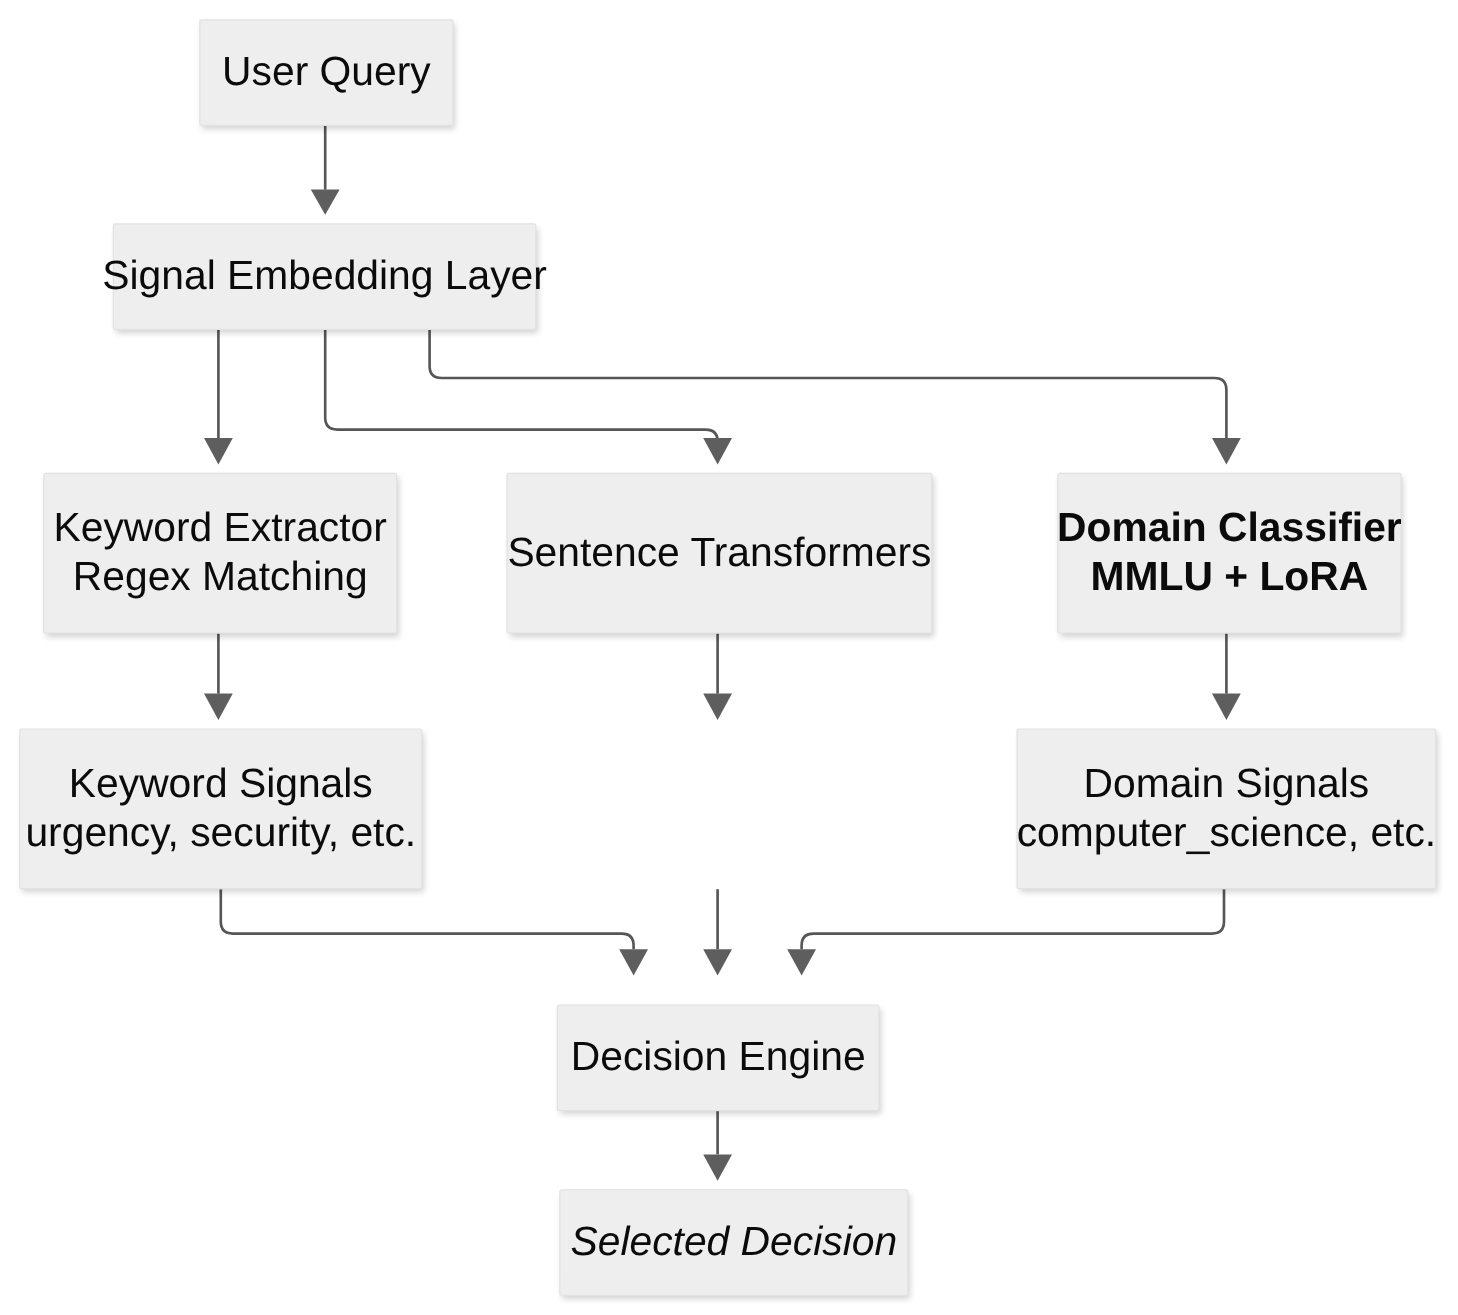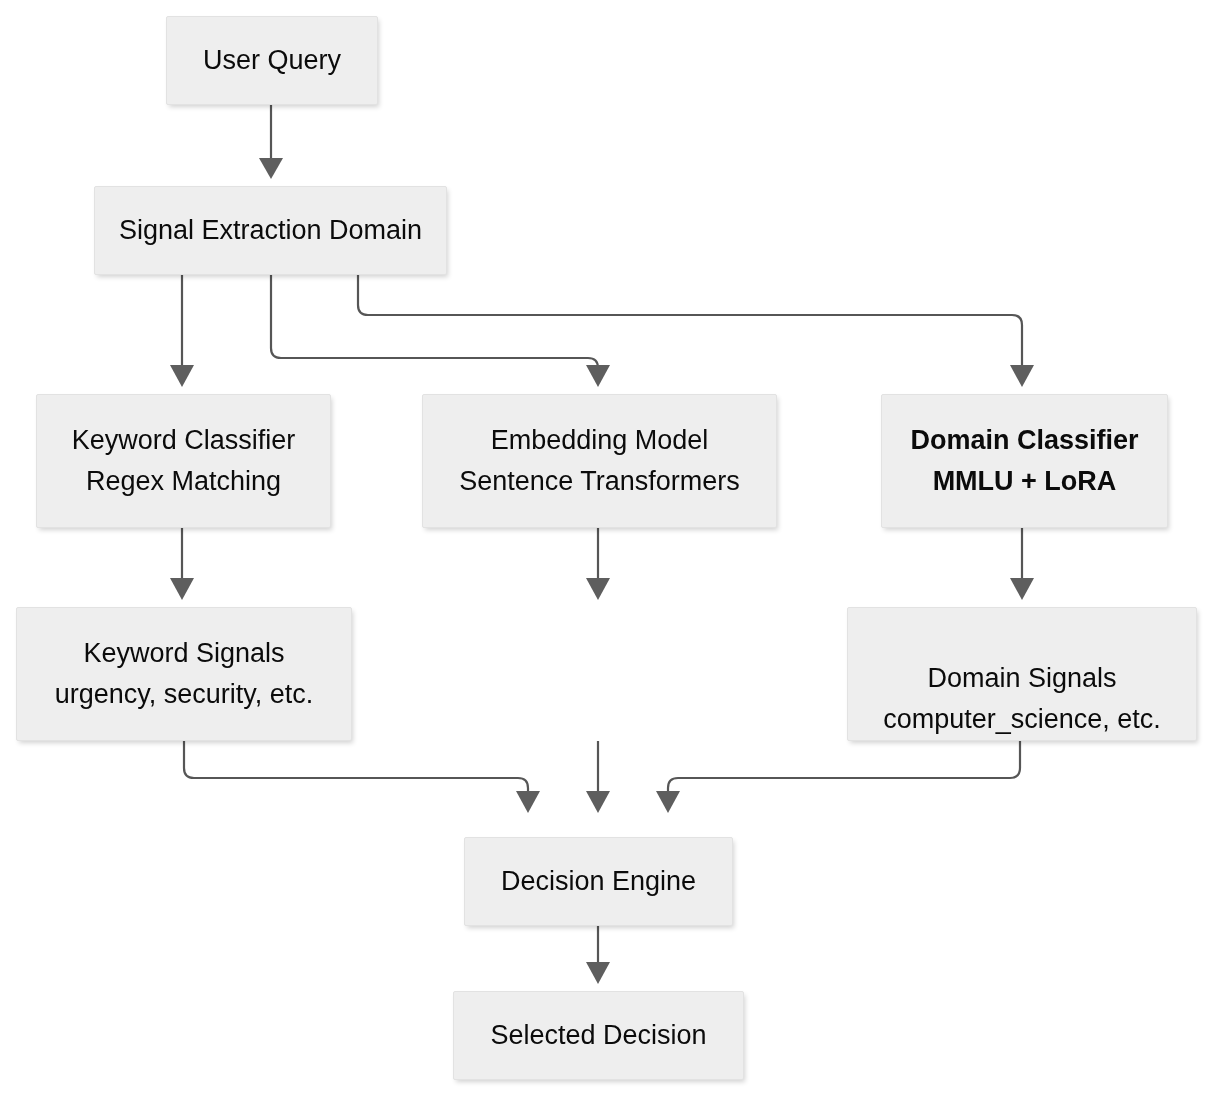--- a/index.html
+++ b/index.html
@@ -44,21 +44,21 @@
     background: #eeeeee;
     border: 1px solid #e2e2e2;
     border-radius: 2px;
     box-shadow: 2px 3px 5px -1px rgba(0,0,0,0.18);
     display: flex;
     flex-direction: column;
     align-items: center;
     justify-content: center;
     text-align: center;
     color: #0b0b0b;
-    font-size: 27px;
+    font-size: 34px;
     line-height: 41px;
     z-index: 2;
     user-select: none;
   }
   .node .line1,
   .node .line2 {
     display: block;
     white-space: nowrap;
   }
   .node .line2:empty { display: none; }
@@ -68,25 +68,25 @@
   #node-signal-layer    { left: 94px;  top: 186px; width: 353px; height: 89px; }
 
   
   #node-keyword-extractor { left: 36px;  top: 394px; width: 295px; height: 134px; }
   #node-embedding-model   { left: 422px; top: 394px; width: 355px; height: 134px; }
   #node-domain-classifier { left: 881px; top: 394px; width: 287px; height: 134px; font-weight: bold; }
 
   
   #node-keyword-signals   { left: 16px;  top: 607px; width: 336px; height: 134px; }
   #node-embedding-signals { left: 428px; top: 607px; width: 343px; height: 134px; }
-  #node-domain-signals    { left: 847px; top: 607px; width: 350px; height: 134px; justify-content: flex-end; }
+  #node-domain-signals    { left: 847px; top: 607px; width: 350px; height: 134px; }
 
   
   #node-decision-engine   { left: 464px; top: 820px; width: 269px; height: 89px; margin-top: 17px; }
-  #node-selected-decision { left: 453px; top: 991px; width: 291px; height: 89px; }
+  #node-selected-decision { left: 466px; top: 991px; width: 291px; height: 89px; font-style: italic; }
 </style>
 </head>
 <body>
 
 <div id="diagram">
 
   <svg id="edges" viewBox="0 0 1215 1096" width="1215" height="1096" xmlns="http://www.w3.org/2000/svg">
 
     <g>
       <path class="edge-path" d="M 271,105 L 271,158"></path>
@@ -143,31 +143,30 @@
       <polygon class="arrow-head" points="586,962 610,962 598,984"></polygon>
     </g>
   </svg>
 
   <div class="node" id="node-user-query">
     <span class="line1">User Query</span>
 
   </div>
 
   <div class="node" id="node-signal-layer">
-    <span class="line1">Signal Extraction Domain</span>
+    <span class="line1">Signal Embedding Layer</span>
 
   </div>
 
   <div class="node" id="node-keyword-extractor">
-    <span class="line1">Keyword Classifier</span>
+    <span class="line1">Keyword Extractor</span>
     <span class="line2">Regex Matching</span>
   </div>
 
   <div class="node" id="node-embedding-model">
-    <span class="line1">Embedding Model</span>
     <span class="line2">Sentence Transformers</span>
   </div>
 
   <div class="node" id="node-domain-classifier">
     <span class="line1">Domain Classifier</span>
     <span class="line2">MMLU + LoRA</span>
   </div>
 
   <div class="node" id="node-keyword-signals">
     <span class="line1">Keyword Signals</span>

